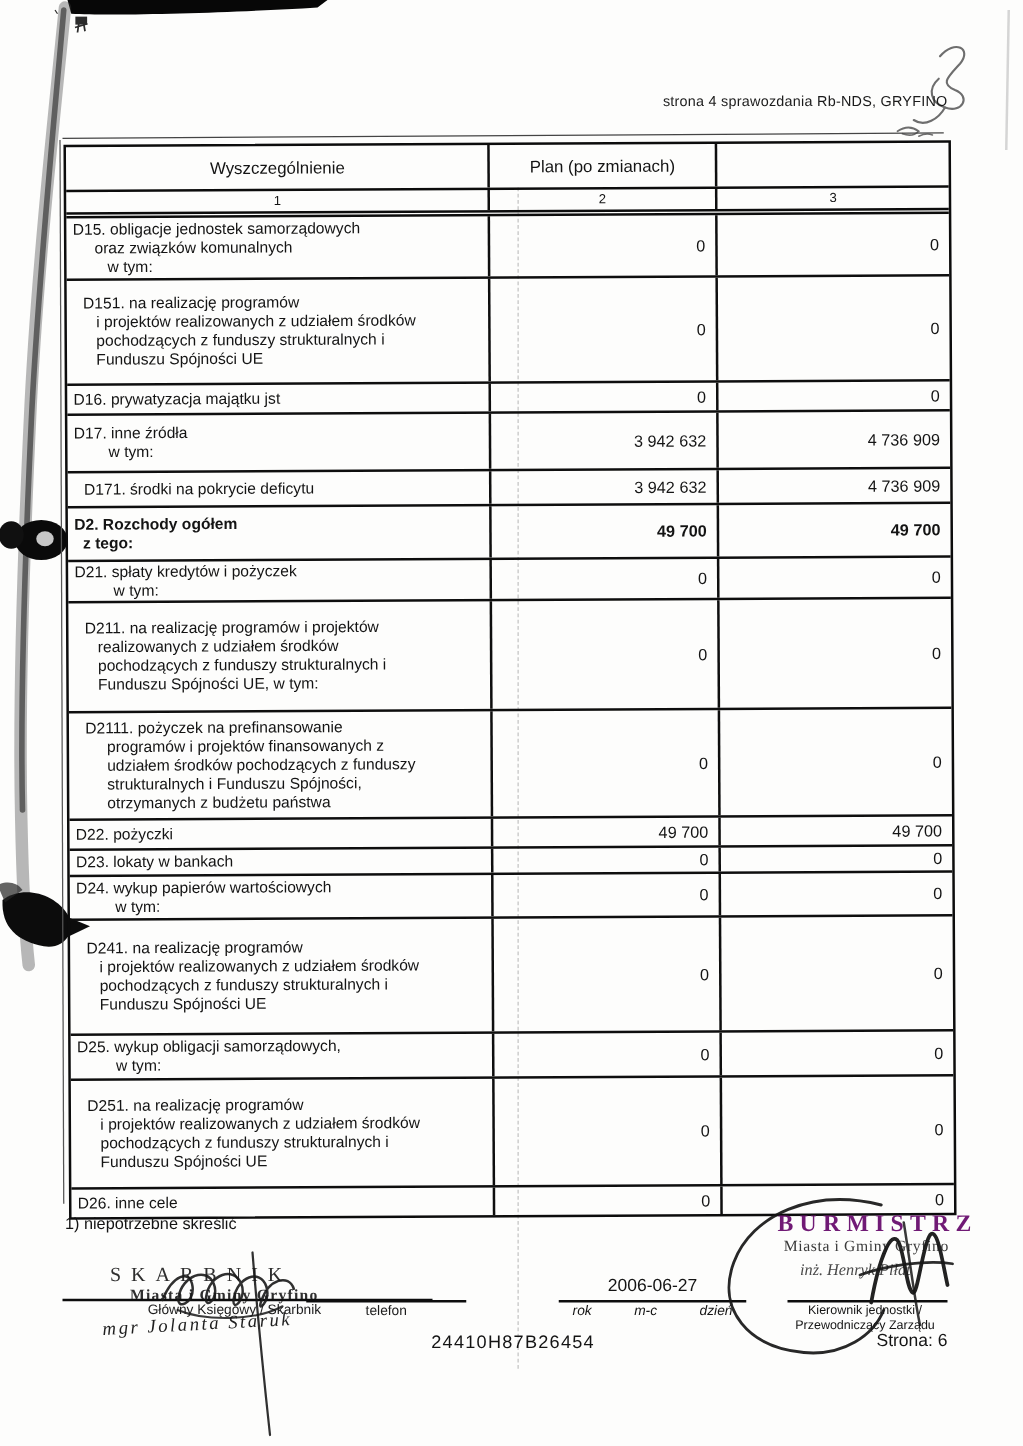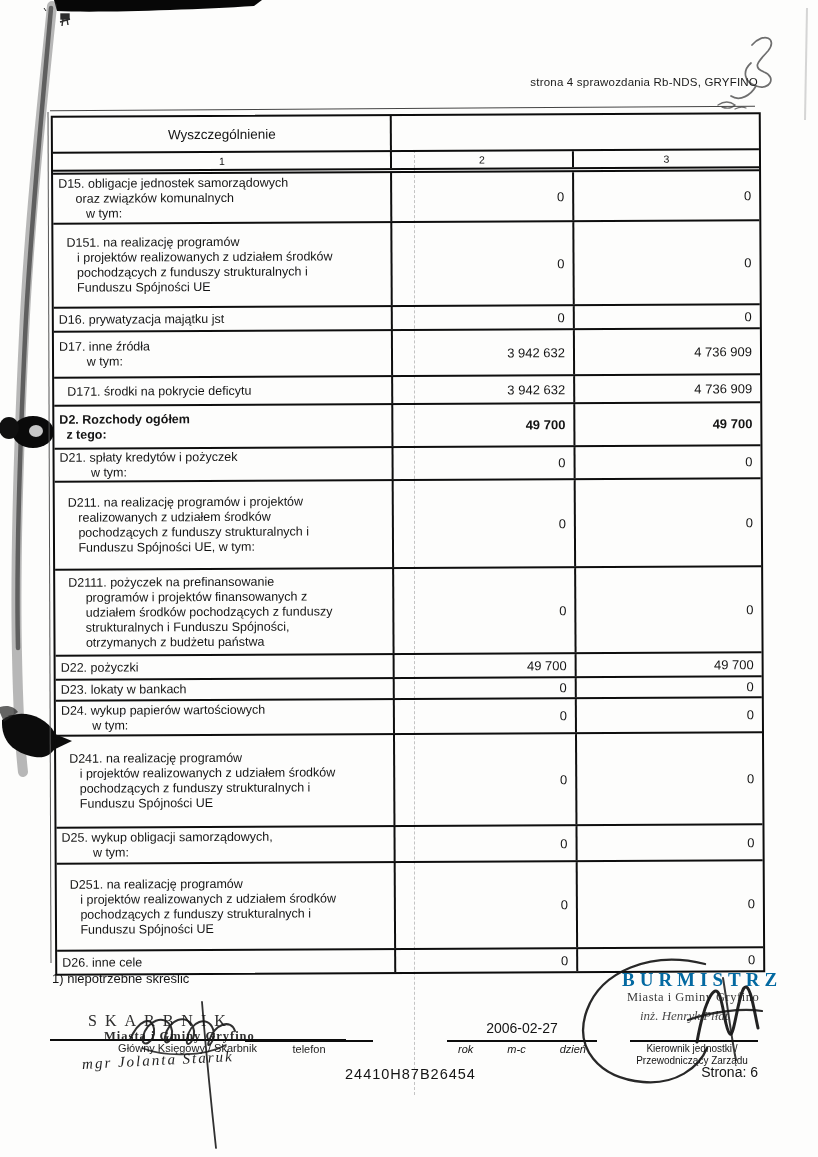--- a/index.html
+++ b/index.html
@@ -43,21 +43,21 @@
   .footnote{position:absolute; left:52px; top:971px; font-size:13px;}
   .sigline{position:absolute; height:2px; background:#0d0d0d;}
   .caption{position:absolute; font-size:11px; text-align:center; color:#1c1c1c;}
   .stamp{font-family:"Liberation Serif", serif; color:#2e2e2e;}
   .skarbnik-l1{position:absolute; left:88px; top:1012px; font-size:16px; letter-spacing:8px;}
   .skarbnik-l2{position:absolute; left:104px; top:1029px; font-size:12.5px; font-weight:bold; letter-spacing:1px;}
   .skarbnik-name{
     position:absolute; left:82px; top:1052px; font-family:"Liberation Serif", serif;
     font-style:italic; font-size:15px; letter-spacing:2px; color:#1f1f1f; transform:rotate(-3deg);
   }
-  .burmistrz-l1{position:absolute; left:622px; top:969px; font-size:19px; letter-spacing:5px; font-weight:bold; color:#0369a1;}
+  .burmistrz-l1{position:absolute; left:622px; top:969px; font-size:19px; letter-spacing:5px; font-weight:bold; color:#701a75;}
   .burmistrz-l2{position:absolute; left:627px; top:990px; font-size:12.5px; letter-spacing:.5px; color:#3a3a3a;}
   .burmistrz-name{position:absolute; left:640px; top:1008px; font-family:"Liberation Serif", serif; font-style:italic; font-size:13px; color:#4a4a4a;}
   .date-value{position:absolute; left:447px; top:1020px; width:150px; text-align:center; font-size:14px;}
   .date-labels{position:absolute; left:447px; top:1043px; width:150px; display:flex; justify-content:center; gap:34px; font-size:11px; font-style:italic;}
   .kier-caption{position:absolute; left:622px; top:1043px; width:140px; font-size:10px; text-align:center; line-height:12px;}
   .barcode-id{position:absolute; left:345px; top:1066px; font-size:14.5px; letter-spacing:1px;}
   .page-num{position:absolute; right:60px; top:1064px; font-size:14px;}
 </style>
 </head>
 <body>
@@ -106,20 +106,21 @@
   </svg>
 
   <div class="header-note">strona 4 sprawozdania Rb-NDS, GRYFINO</div>
 
   <div class="thin-topline artifact"></div>
   <div class="thin-leftline artifact"></div>
 
   <div class="rbtable">
     <div class="hdr-row">
       <div class="hdr-cell c-label">Wyszczególnienie</div>
+      <div class="hdr-cell c-plan">Plan (po zmianach)</div>
     </div>
     <div class="num-row">
       <div class="num-cell c-label">1</div>
       <div class="num-cell c-plan">2</div>
       <div class="num-cell c-wyk">3</div>
     </div>
     <div id="rows-host">
         <div class="trow" style="height: 50px;">
           <div class="cell c-label">
             <div class="lline">D15. obligacje jednostek samorządowych</div>
@@ -269,21 +270,21 @@
     <g fill="none" stroke="#191919" stroke-linecap="round">
       <path stroke-width="2" opacity="0.9" d="M18 40 C 26 20, 40 15, 42 29 C 44 43, 28 49, 31 37 C 34 21, 53 13, 59 27 C 64 39, 51 49, 53 37 C 56 19, 75 13, 81 27 C 86 39, 73 51, 75 39 C 78 21, 96 15, 101 29 C 105 41, 93 51, 97 41 C 103 23, 119 19, 123 31"></path>
       <path stroke-width="1.6" opacity="0.85" d="M30 48 C 52 57, 92 57, 114 45"></path>
       <path stroke-width="1.8" opacity="0.9" d="M90 2 C 94 52, 99 102, 104 148"></path>
     </g>
   </svg>
 
   <div class="sigline" style="left:245px;top:1040px;width:128px;height:1.6px;"></div>
   <div class="caption" style="left:245px;top:1043px;width:128px;">telefon</div>
 
-  <div class="date-value">2006-02-27</div>
+  <div class="date-value">2006-06-27</div>
   <div class="sigline" style="left:447px;top:1040px;width:150px;"></div>
   <div class="date-labels">
     <span>rok</span>
     <span>m-c</span>
     <span>dzień</span>
   </div>
 
   <div class="stamp burmistrz-l1">BURMISTRZ</div>
   <div class="stamp burmistrz-l2">Miasta i Gminy Gryfino</div>
   <div class="stamp burmistrz-name">inż. Henryk Piłat</div>

